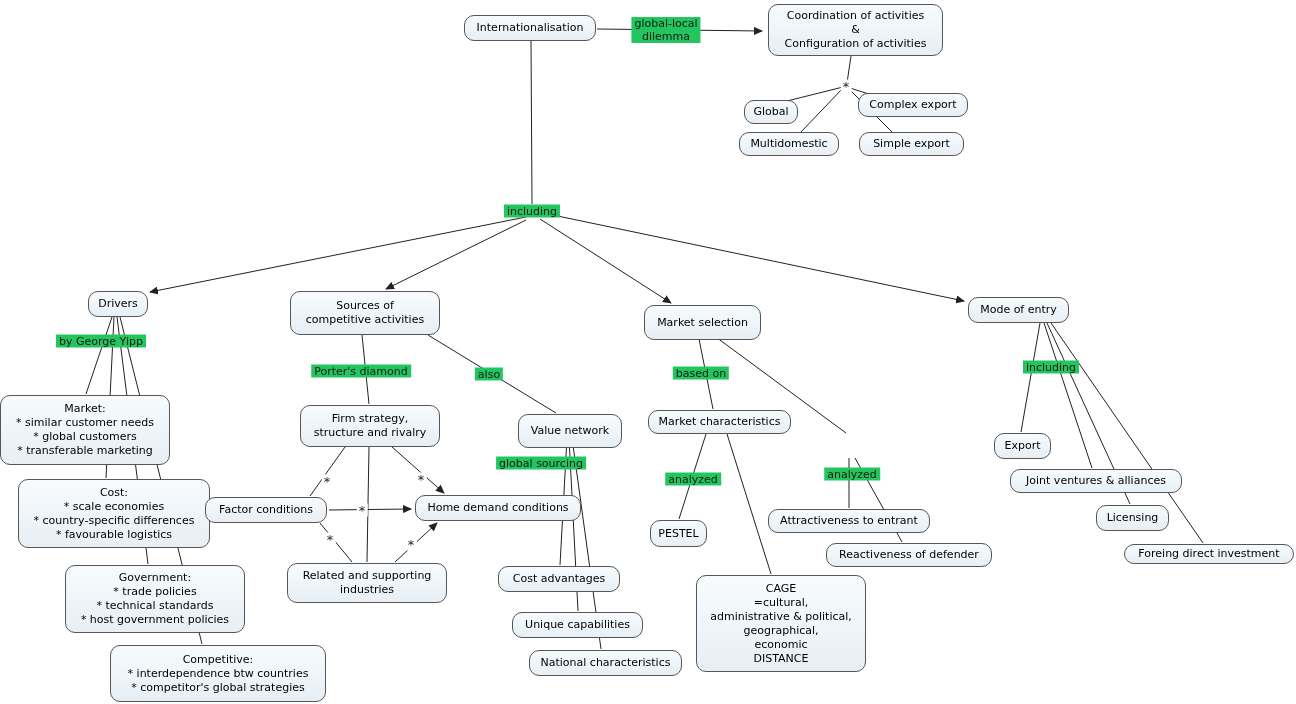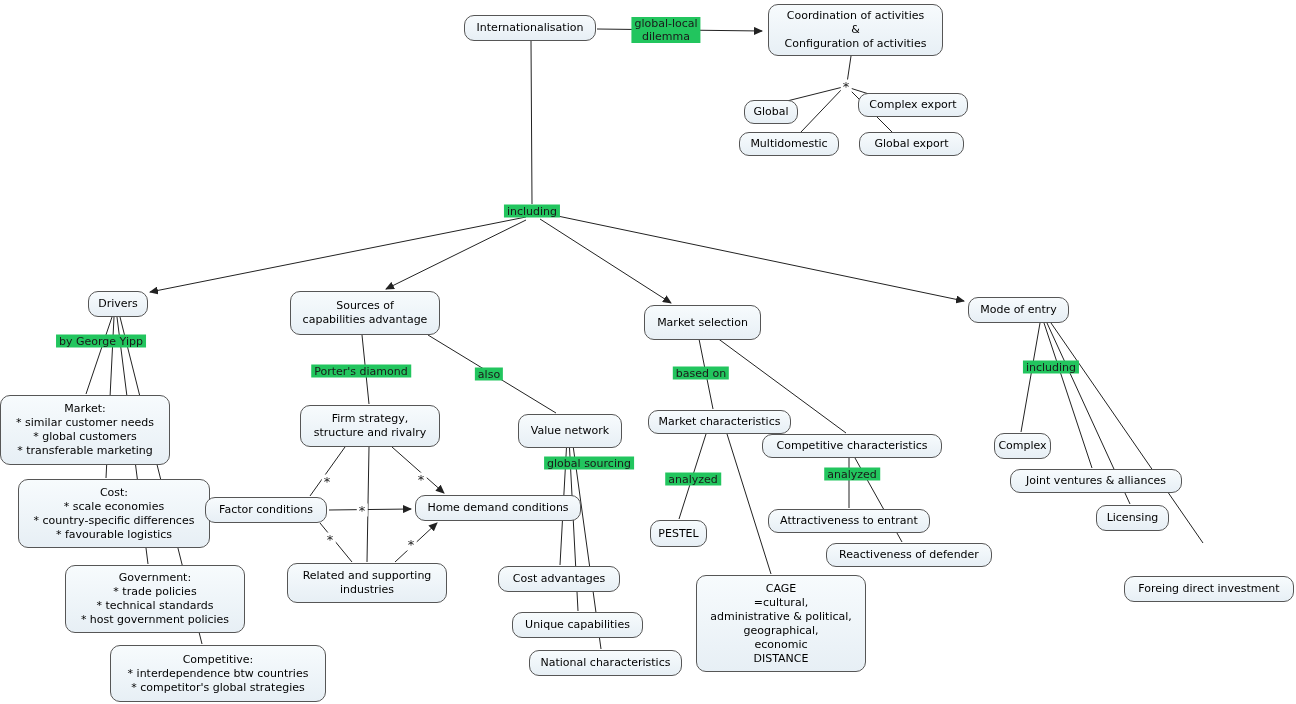--- a/index.html
+++ b/index.html
@@ -108,25 +108,25 @@
     </g>
   </svg>
 
   <div class="node" style="left:464px;top:15px;width:132px;height:26px">Internationalisation</div>
   <div class="node" style="left:768px;top:4px;width:175px;height:52px">Coordination of activities
 &amp;
 Configuration of activities</div>
   <div class="node" style="left:744px;top:100px;width:54px;height:24px">Global</div>
   <div class="node" style="left:858px;top:93px;width:110px;height:24px">Complex export</div>
   <div class="node" style="left:739px;top:132px;width:100px;height:24px">Multidomestic</div>
-  <div class="node" style="left:859px;top:132px;width:105px;height:24px">Global export</div>
+  <div class="node" style="left:859px;top:132px;width:105px;height:24px">Simple export</div>
 
   <div class="node" style="left:88px;top:291px;width:60px;height:26px">Drivers</div>
   <div class="node" style="left:290px;top:291px;width:150px;height:44px">Sources of
-capabilities advantage</div>
+competitive activities</div>
   <div class="node" style="left:644px;top:305px;width:117px;height:35px">Market selection</div>
   <div class="node" style="left:968px;top:297px;width:101px;height:26px">Mode of entry</div>
 
   <div class="node" style="left:0px;top:395px;width:170px;height:70px">Market:
 * similar customer needs
 * global customers
 * transferable marketing</div>
   <div class="node" style="left:65px;top:565px;width:180px;height:68px">Government:
 * trade policies
 * technical standards
@@ -145,43 +145,42 @@
   <div class="node" style="left:415px;top:495px;width:166px;height:26px">Home demand conditions</div>
   <div class="node" style="left:287px;top:563px;width:160px;height:40px">Related and supporting
 industries</div>
 
   <div class="node" style="left:518px;top:414px;width:104px;height:34px">Value network</div>
   <div class="node" style="left:498px;top:566px;width:122px;height:26px">Cost advantages</div>
   <div class="node" style="left:512px;top:612px;width:131px;height:26px">Unique capabilities</div>
   <div class="node" style="left:529px;top:650px;width:153px;height:26px">National characteristics</div>
 
   <div class="node" style="left:648px;top:410px;width:143px;height:24px">Market characteristics</div>
-  <div class="node" style="left:762px;top:434px;width:180px;height:24px">Competitive characteristics</div>
   <div class="node" style="left:650px;top:520px;width:57px;height:27px">PESTEL</div>
   <div class="node" style="left:768px;top:509px;width:162px;height:24px">Attractiveness to entrant</div>
   <div class="node" style="left:826px;top:543px;width:166px;height:24px">Reactiveness of defender</div>
   <div class="node" style="left:696px;top:575px;width:170px;height:97px">CAGE
 =cultural,
 administrative &amp; political,
 geographical,
 economic
 DISTANCE</div>
 
-  <div class="node" style="left:994px;top:433px;width:57px;height:26px">Complex</div>
+  <div class="node" style="left:994px;top:433px;width:57px;height:26px">Export</div>
   <div class="node" style="left:1010px;top:469px;width:172px;height:24px">Joint ventures &amp; alliances</div>
   <div class="node" style="left:1096px;top:505px;width:73px;height:26px">Licensing</div>
-  <div class="node" style="left:1124px;top:576px;width:170px;height:26px">Foreing direct investment</div>
+  <div class="node" style="left:1124px;top:544px;width:170px;height:20px">Foreing direct investment</div>
 
   <div class="link-label" style="left:666px;top:30px">global-local
 dilemma</div>
   <div class="link-label" style="left:532px;top:211px">including</div>
   <div class="link-label" style="left:101px;top:341px">by George Yipp</div>
   <div class="link-label" style="left:361px;top:371px">Porter's diamond</div>
   <div class="link-label" style="left:489px;top:374px">also</div>
-  <div class="link-label" style="left:589px;top:463px">global sourcing</div>
+  <div class="link-label" style="left:541px;top:463px">global sourcing</div>
   <div class="link-label" style="left:701px;top:373px">based on</div>
   <div class="link-label" style="left:693px;top:479px">analyzed</div>
   <div class="link-label" style="left:852px;top:474px">analyzed</div>
   <div class="link-label" style="left:1051px;top:367px">including</div>
 
   <div class="star" style="left:846px;top:86px">*</div>
   <div class="star" style="left:327px;top:481px">*</div>
   <div class="star" style="left:421px;top:479px">*</div>
   <div class="star" style="left:362px;top:510px">*</div>
   <div class="star" style="left:330px;top:539px">*</div>

